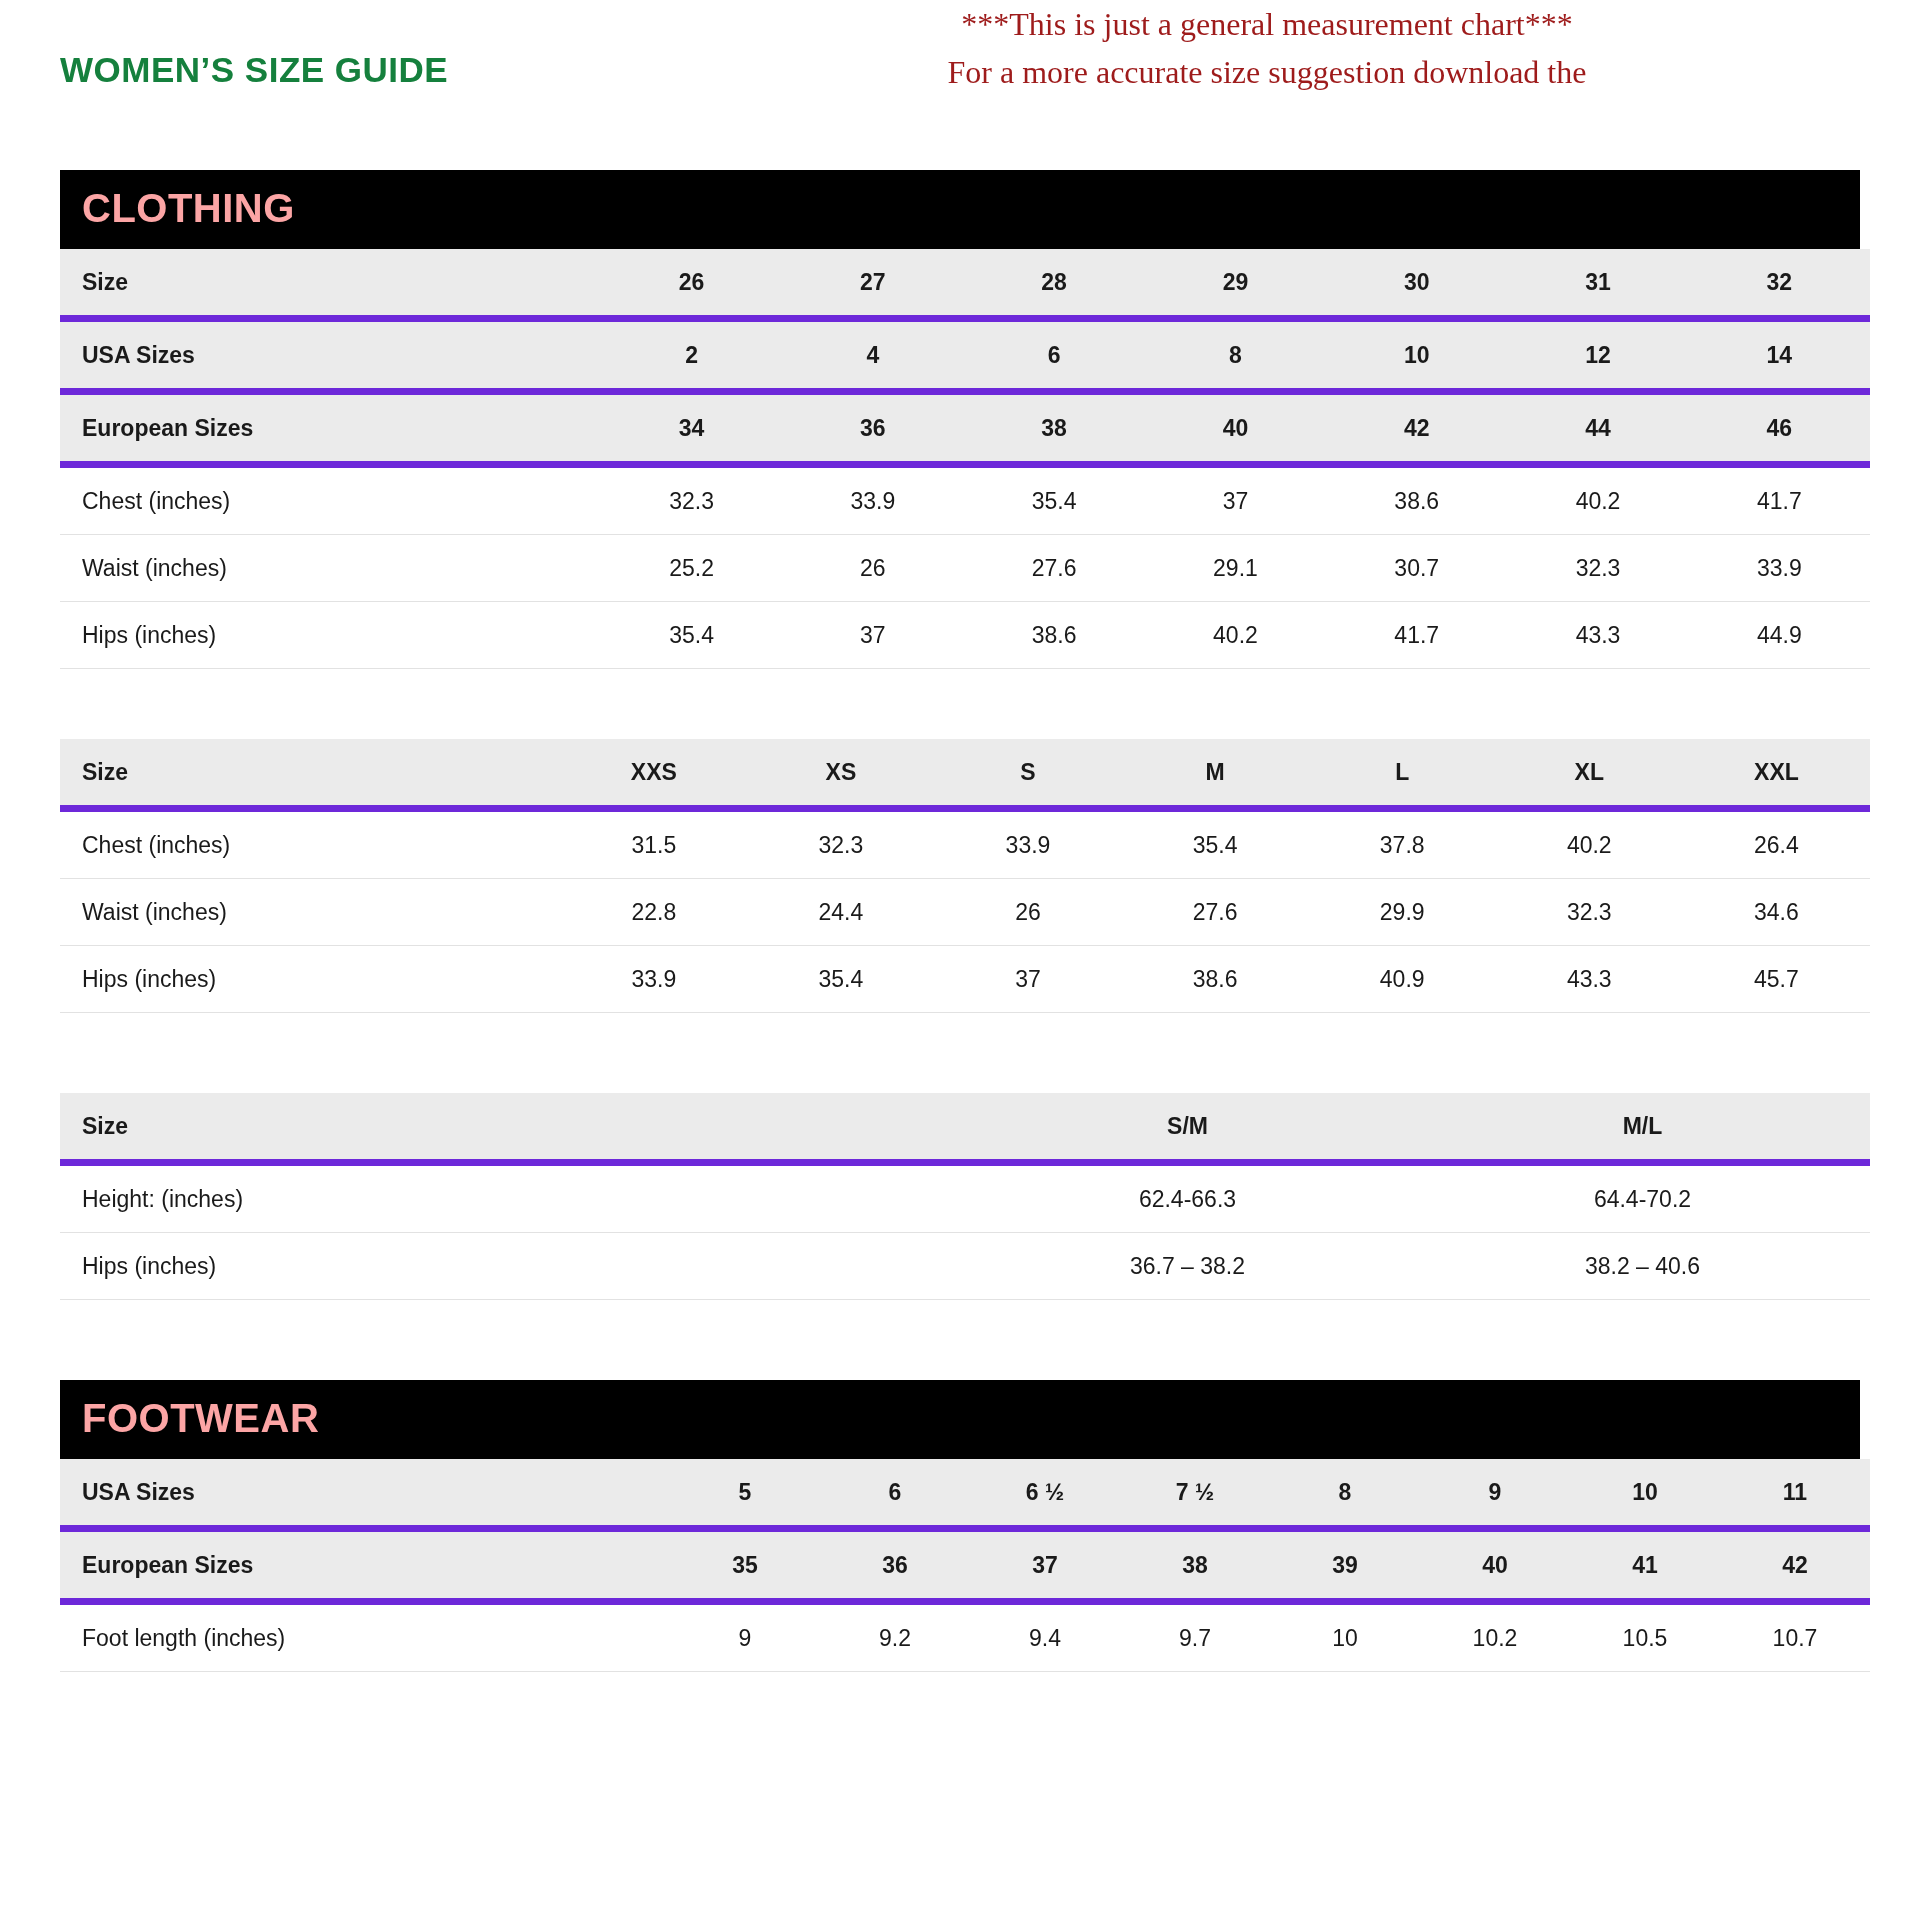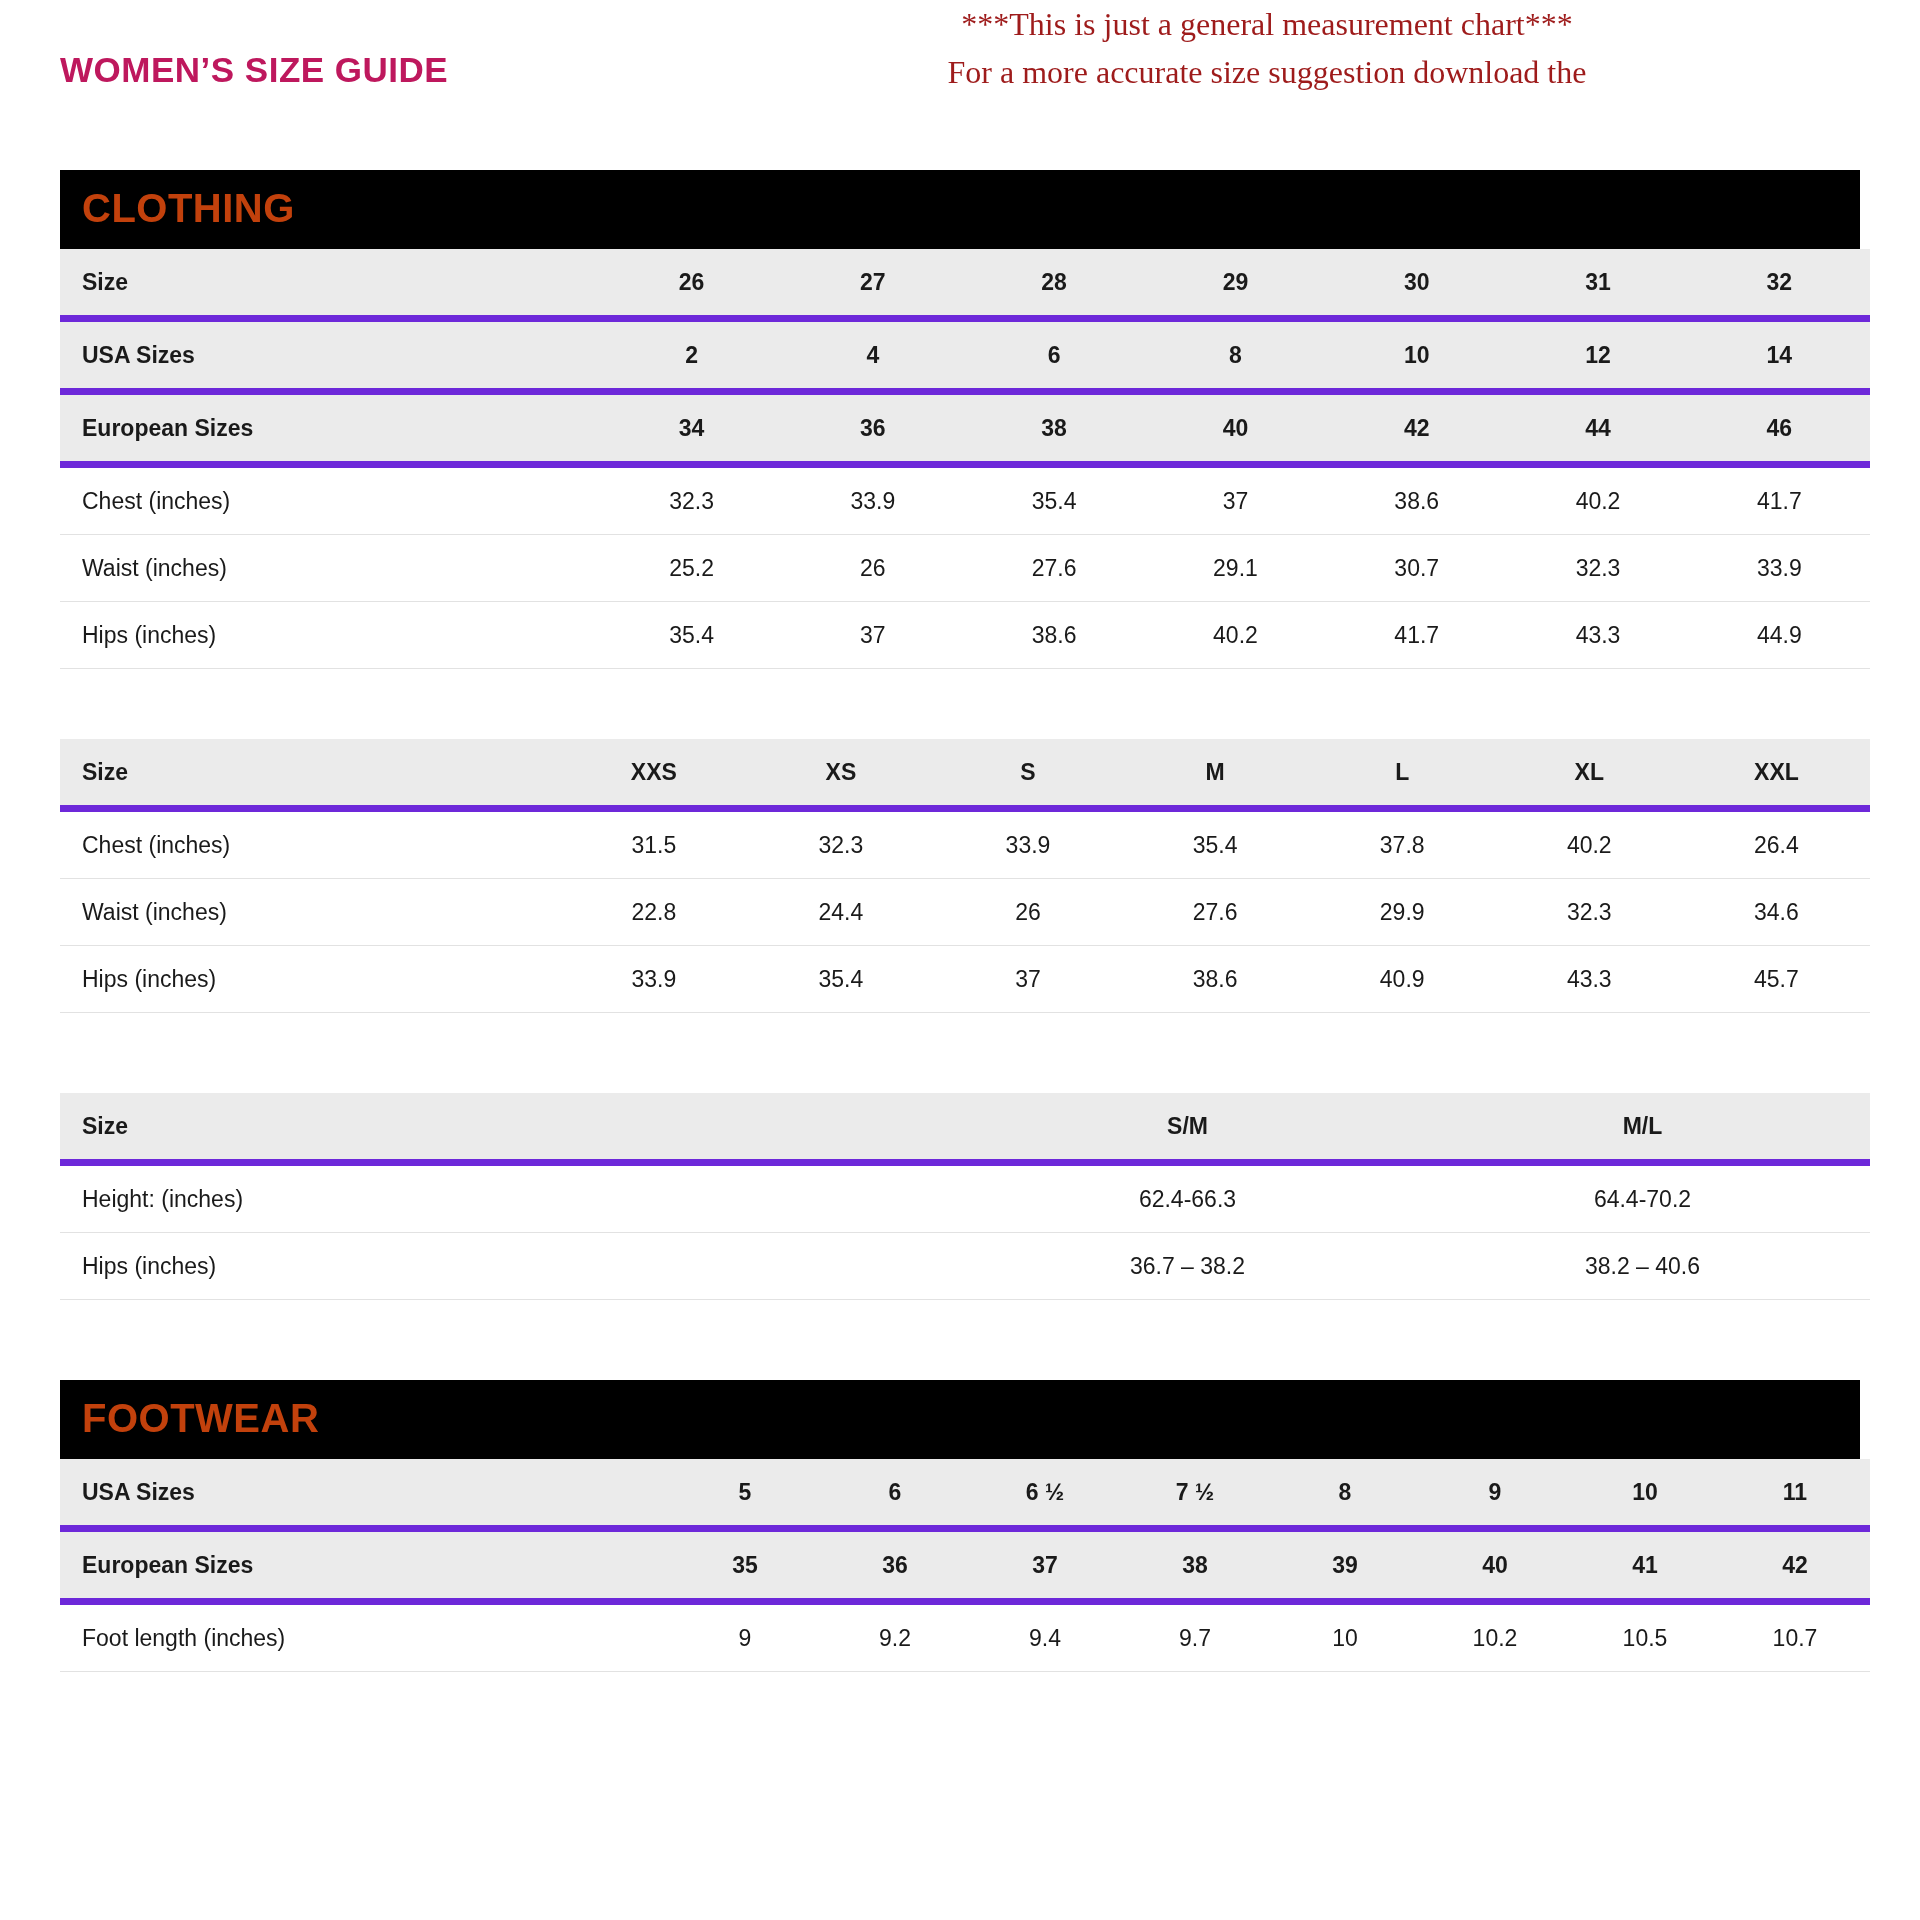--- a/index.html
+++ b/index.html
@@ -28,40 +28,40 @@
     position: relative;
     height: 170px;
   }
   .guide-title {
     position: absolute;
     left: 0px;
     top: 50px;
     font-size: 35px;
     font-weight: bold;
     letter-spacing: 0.5px;
-    color: #be185d;
+    color: #15803d;
     font-family: "Liberation Sans", sans-serif;
   }
   .notice {
     position: absolute;
     left: 607px;
     top: 0px;
     width: 1200px;
     text-align: center;
     color: #9e1b1b;
     font-family: "Liberation Serif", serif;
     font-size: 32px;
     line-height: 1.5;
   }
   .notice div { white-space: nowrap; }
 
   
   .banner {
     background: #000000;
-    color: #c2410c;
+    color: #fca5a5;
     font-size: 40px;
     font-weight: bold;
     letter-spacing: 0.5px;
     padding: 16px 22px 18px 22px;
     box-sizing: border-box;
   }
 
   
   table {
     border-collapse: collapse;

